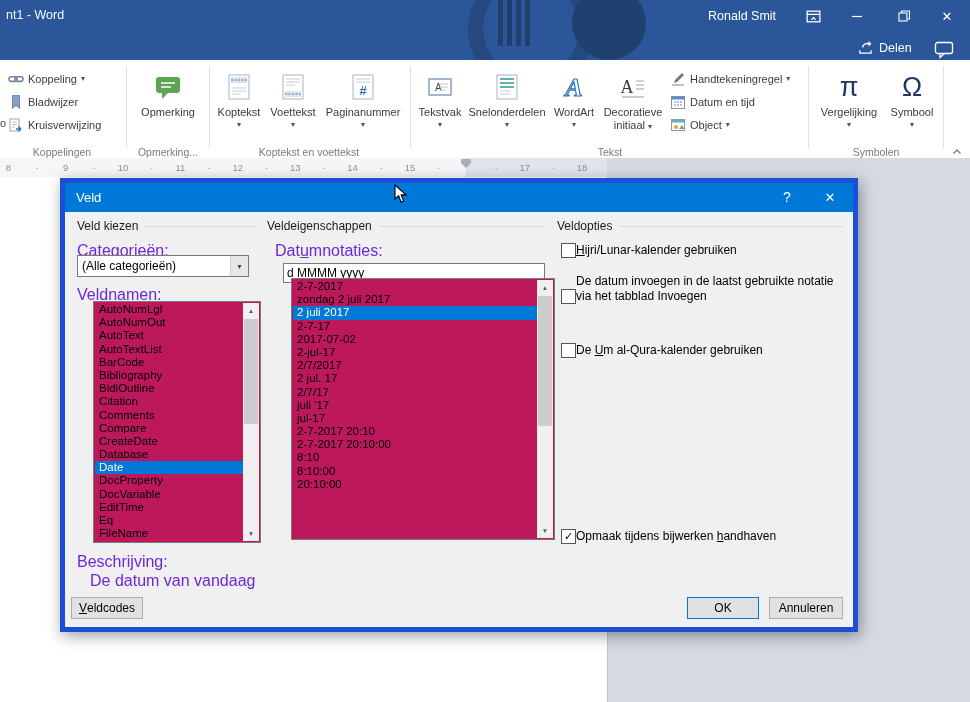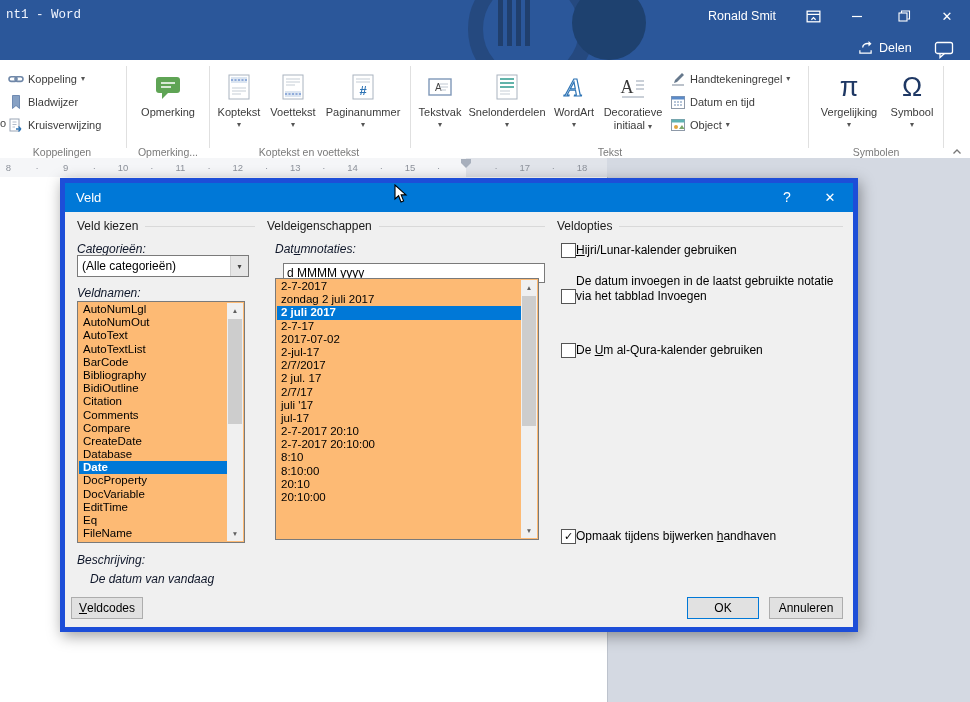--- a/index.html
+++ b/index.html
@@ -6,21 +6,21 @@
   .app{position:relative;width:970px;height:702px;background:#d4d9e2;overflow:hidden;
        font-family:"Liberation Sans",sans-serif;-webkit-font-smoothing:antialiased;}
 
   
   .titlebar{position:absolute;left:0;top:0;right:0;height:60px;background:#2b579a;color:#fff;overflow:hidden;}
   .deco{position:absolute;pointer-events:none;}
   .deco-ring{left:468px;top:-34px;width:96px;height:96px;border:15px solid #25497f;border-radius:50%;}
   .deco-disc{left:572px;top:-14px;width:74px;height:74px;background:#1e416f;border-radius:50%;}
   .deco-bars{left:498px;top:0;width:36px;height:46px;
              background:repeating-linear-gradient(90deg,#203f6d 0 5px,rgba(0,0,0,0) 5px 9px);}
-  .doc-title{position:absolute;left:6px;top:8px;font-size:12.5px;color:#f2f6ff;font-family:Liberation Mono, monospace;}
+  .doc-title{position:absolute;left:6px;top:8px;font-size:12.5px;color:#f2f6ff;}
   .user-name{position:absolute;left:708px;top:9px;font-size:12.5px;color:#fff;}
   .win-btn{position:absolute;top:4px;width:34px;height:24px;display:flex;align-items:center;justify-content:center;font-size:13px;color:#fff;}
   .share{position:absolute;left:858px;top:40px;display:flex;align-items:center;gap:6px;font-size:12.5px;color:#fff;}
   .feedback{position:absolute;left:934px;top:40px;}
 
   
   .ribbon{position:absolute;left:0;top:60px;right:0;height:98px;background:#fff;color:#3b3b3b;}
   .rb-divider{position:absolute;top:6px;height:82px;width:1px;background:#e0e0e0;}
   .group-label{position:absolute;top:86px;font-size:10.5px;color:#7a7a7a;text-align:center;white-space:nowrap;}
   .small-btn{position:absolute;height:20px;display:flex;align-items:center;gap:4px;font-size:11px;white-space:nowrap;}
@@ -49,33 +49,33 @@
   .dialog{position:absolute;left:60px;top:178px;width:788px;height:444px;background:#f0f0f0;
           border:5px solid #1d4ed8;box-shadow:2px 4px 14px rgba(0,0,0,.38);z-index:10;font-size:12px;color:#000;}
   .dlg-title{position:absolute;left:0;top:0;right:0;height:29px;background:#0078d7;color:#fff;}
   .dlg-title .t{position:absolute;left:11px;top:0;line-height:29px;font-size:13px;}
   .dlg-tbtn{position:absolute;top:0;height:29px;line-height:29px;text-align:center;color:#fff;}
   .dlg-help{right:46px;width:40px;font-size:14px;}
   .dlg-close{right:0;width:46px;font-size:13px;}
   .dlg-body{position:absolute;left:0;top:29px;right:0;bottom:0;}
   .sec-header{position:absolute;display:flex;align-items:center;font-size:12px;color:#1a1a1a;}
   .sec-header .hline{flex:1;height:1px;background:#d9d9d9;margin-left:7px;margin-top:1px;}
-  .flabel{position:absolute;font-size:12px;color:#0f172a;white-space:nowrap;font-style:italic;}
+  .flabel{position:absolute;font-size:16px;color:#6d28d9;white-space:nowrap;}
 
   .combo{position:absolute;background:#fff;border:1px solid #7a7a7a;display:flex;align-items:center;}
   .combo-val{flex:1;padding-left:4px;font-size:12px;white-space:nowrap;overflow:hidden;}
   .combo-btn{width:17px;height:100%;background:#e6e6e6;border-left:1px solid #d0d0d0;display:flex;align-items:center;justify-content:center;font-size:8px;color:#444;}
 
   .txt-input{position:absolute;border:1px solid #7a7a7a;background:#fff;font-family:"Liberation Sans",sans-serif;
              font-size:12px;padding:0 0 0 3px;margin:8px;outline:none;}
 
-  .listbox{position:absolute;background:#fdba74;border:1px solid #7a7a7a;}
+  .listbox{position:absolute;background:#be185d;border:1px solid #7a7a7a;margin-left:16px;}
   .lb-items{position:absolute;left:1px;top:1px;right:17px;bottom:1px;overflow:hidden;}
   .lb-item{height:13.2px;line-height:13.2px;font-size:11.5px;padding-left:4px;white-space:nowrap;color:#000;}
-  .lb-item.selected{background:#0078d7;color:#fff;font-weight:bold;}
+  .lb-item.selected{background:#0078d7;color:#fff;}
   .sb{position:absolute;right:1px;top:1px;bottom:1px;width:16px;background:#f0f0f0;}
   .sb-btn{position:absolute;left:0;right:0;height:15px;text-align:center;font-size:6.5px;line-height:15px;color:#5f5f5f;background:#f0f0f0;}
   .sb-btn.up{top:0;}
   .sb-btn.down{bottom:0;}
   .sb-thumb{position:absolute;left:1px;right:1px;background:#cdcdcd;}
 
   .cb-row{position:absolute;display:flex;align-items:flex-end;font-size:12px;line-height:15px;}
   .cb-box{width:13px;height:13px;background:#fff;border:1px solid #555;flex:none;margin-top:1px;
           text-align:center;line-height:12px;font-size:11px;color:#000;}
   .cb-label{max-width:262px;}
@@ -412,21 +412,20 @@
             <div class="lb-item">2-jul-17</div>
             <div class="lb-item">2/7/2017</div>
             <div class="lb-item">2 jul. 17</div>
             <div class="lb-item">2/7/17</div>
             <div class="lb-item">juli '17</div>
             <div class="lb-item">jul-17</div>
             <div class="lb-item">2-7-2017 20:10</div>
             <div class="lb-item">2-7-2017 20:10:00</div>
             <div class="lb-item">8:10</div>
             <div class="lb-item">8:10:00</div>
-            <div class="lb-item">20:10</div>
             <div class="lb-item">20:10:00</div>
           </div>
         <div class="sb">
           <div class="sb-btn up">▲</div>
           <div class="sb-thumb" style="top:16px;height:130px"></div>
           <div class="sb-btn down">▼</div>
         </div>
       </div>
 
       <div class="sec-header" style="left:492px;top:7px;width:286px">

